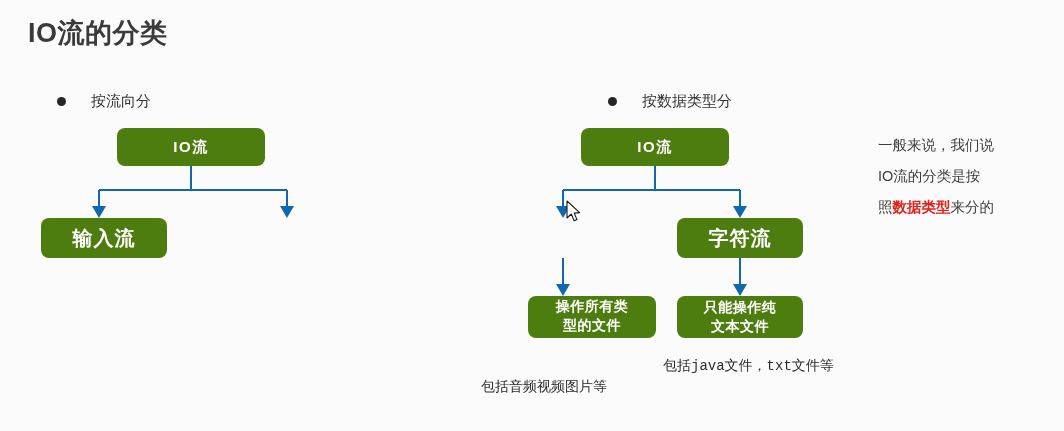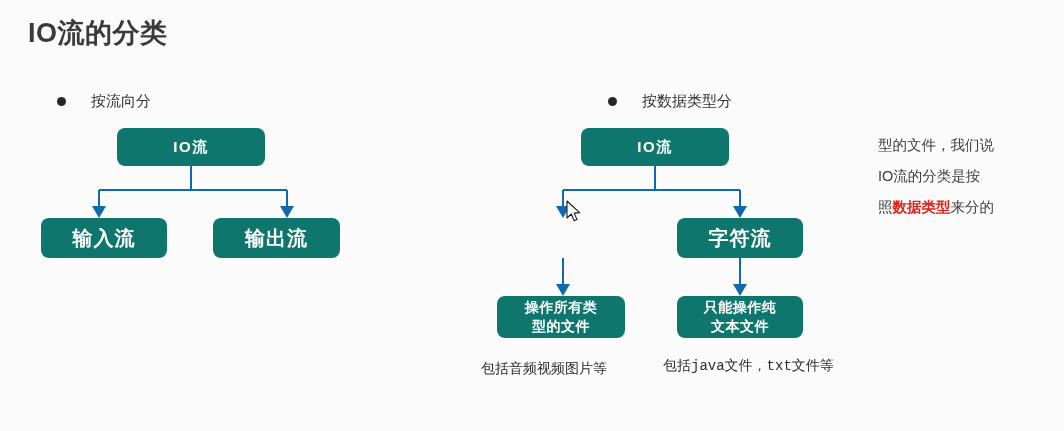--- a/index.html
+++ b/index.html
@@ -54,21 +54,21 @@
     font-size: 15px;
     color: #333333;
     line-height: 20px;
   }
   #bullet-left  { left: 57px;  top: 91px; }
   #bullet-right { left: 608px; top: 91px; }
 
   
   .node {
     box-sizing: border-box;
-    background: #0f766e;
+    background: #4d7c0f;
     border-radius: 8px;
     color: #ffffff;
     font-weight: bold;
     display: flex;
     align-items: center;
     justify-content: center;
     text-align: center;
     line-height: 20px;
     letter-spacing: 1px;
   }
@@ -78,41 +78,41 @@
 
   
   #node-left-root   { left: 117px; top: 128px; width: 148px; height: 38px; }
   #node-input       { left: 41px;  top: 218px; width: 126px; height: 40px; }
   #node-output      { left: 213px; top: 218px; width: 127px; height: 40px; }
 
   
   #node-right-root  { left: 581px; top: 128px; width: 148px; height: 38px; }
   #node-byte        { left: 500px; top: 218px; width: 127px; height: 40px; }
   #node-char        { left: 677px; top: 218px; width: 126px; height: 40px; }
-  #node-byte-desc   { left: 497px; top: 296px; width: 128px; height: 42px; }
+  #node-byte-desc   { left: 528px; top: 296px; width: 128px; height: 42px; font-family: Liberation Mono, monospace; }
   #node-char-desc   { left: 677px; top: 296px; width: 126px; height: 42px; }
 
   
   .conn { stroke: #1068ae; stroke-width: 2; fill: none; }
   .conn-head { fill: #1068ae; }
   svg.wires {
     position: absolute;
     left: 0; top: 0;
     width: 1064px; height: 431px;
     pointer-events: none;
   }
 
   
   .caption {
     font-size: 14px;
     color: #2b2b2b;
     white-space: nowrap;
     line-height: 18px;
   }
-  #caption-byte { left: 481px; top: 359px; }
+  #caption-byte { left: 481px; top: 377px; }
   #caption-char { left: 663px; top: 357px; font-family: Liberation Mono, monospace; }
 
   
   #side-note {
     left: 878px;
     top: 130px;
     width: 180px;
     font-size: 14.5px;
     color: #3d3d3d;
     line-height: 31px;
@@ -168,21 +168,20 @@
     <polygon class="conn-head" points="556,284 570,284 563,296"></polygon>
 
     <path class="conn" d="M740,258 L740,286"></path>
     <polygon class="conn-head" points="733,284 747,284 740,296"></polygon>
   </svg>
 
   <div class="abs node one-line small-title" id="node-left-root">IO流</div>
 
   <div class="abs node one-line" id="node-input">输入流</div>
 
-  <div class="abs node one-line" id="node-output">输出流</div>
 
   <div class="abs node one-line small-title" id="node-right-root">IO流</div>
 
 
   <div class="abs node one-line" id="node-char">字符流</div>
 
   <div class="abs node two-line" id="node-byte-desc">
     <div>
       <div>操作所有类</div>
       <div>型的文件</div>
@@ -194,21 +193,21 @@
       <div>只能操作纯</div>
       <div>文本文件</div>
     </div>
   </div>
 
   <div class="abs caption" id="caption-byte">包括音频视频图片等</div>
 
   <div class="abs caption" id="caption-char">包括java文件，txt文件等</div>
 
   <div class="abs" id="side-note">
-    <div>型的文件，我们说</div>
+    <div>一般来说，我们说</div>
     <div>IO流的分类是按</div>
     <div>
       <span>照</span><span class="hl">数据类型</span><span>来分的</span>
     </div>
   </div>
 
   <svg class="abs" id="mouse-cursor" viewBox="0 0 16 24" xmlns="http://www.w3.org/2000/svg">
     <polygon points="1,1 1,18 5.3,14 8.2,20.8 11,19.6 8.2,13.1 13.6,12.6" fill="#ffffff" stroke="#1a1a1a" stroke-width="1.1" stroke-linejoin="round"></polygon>
   </svg>
 

